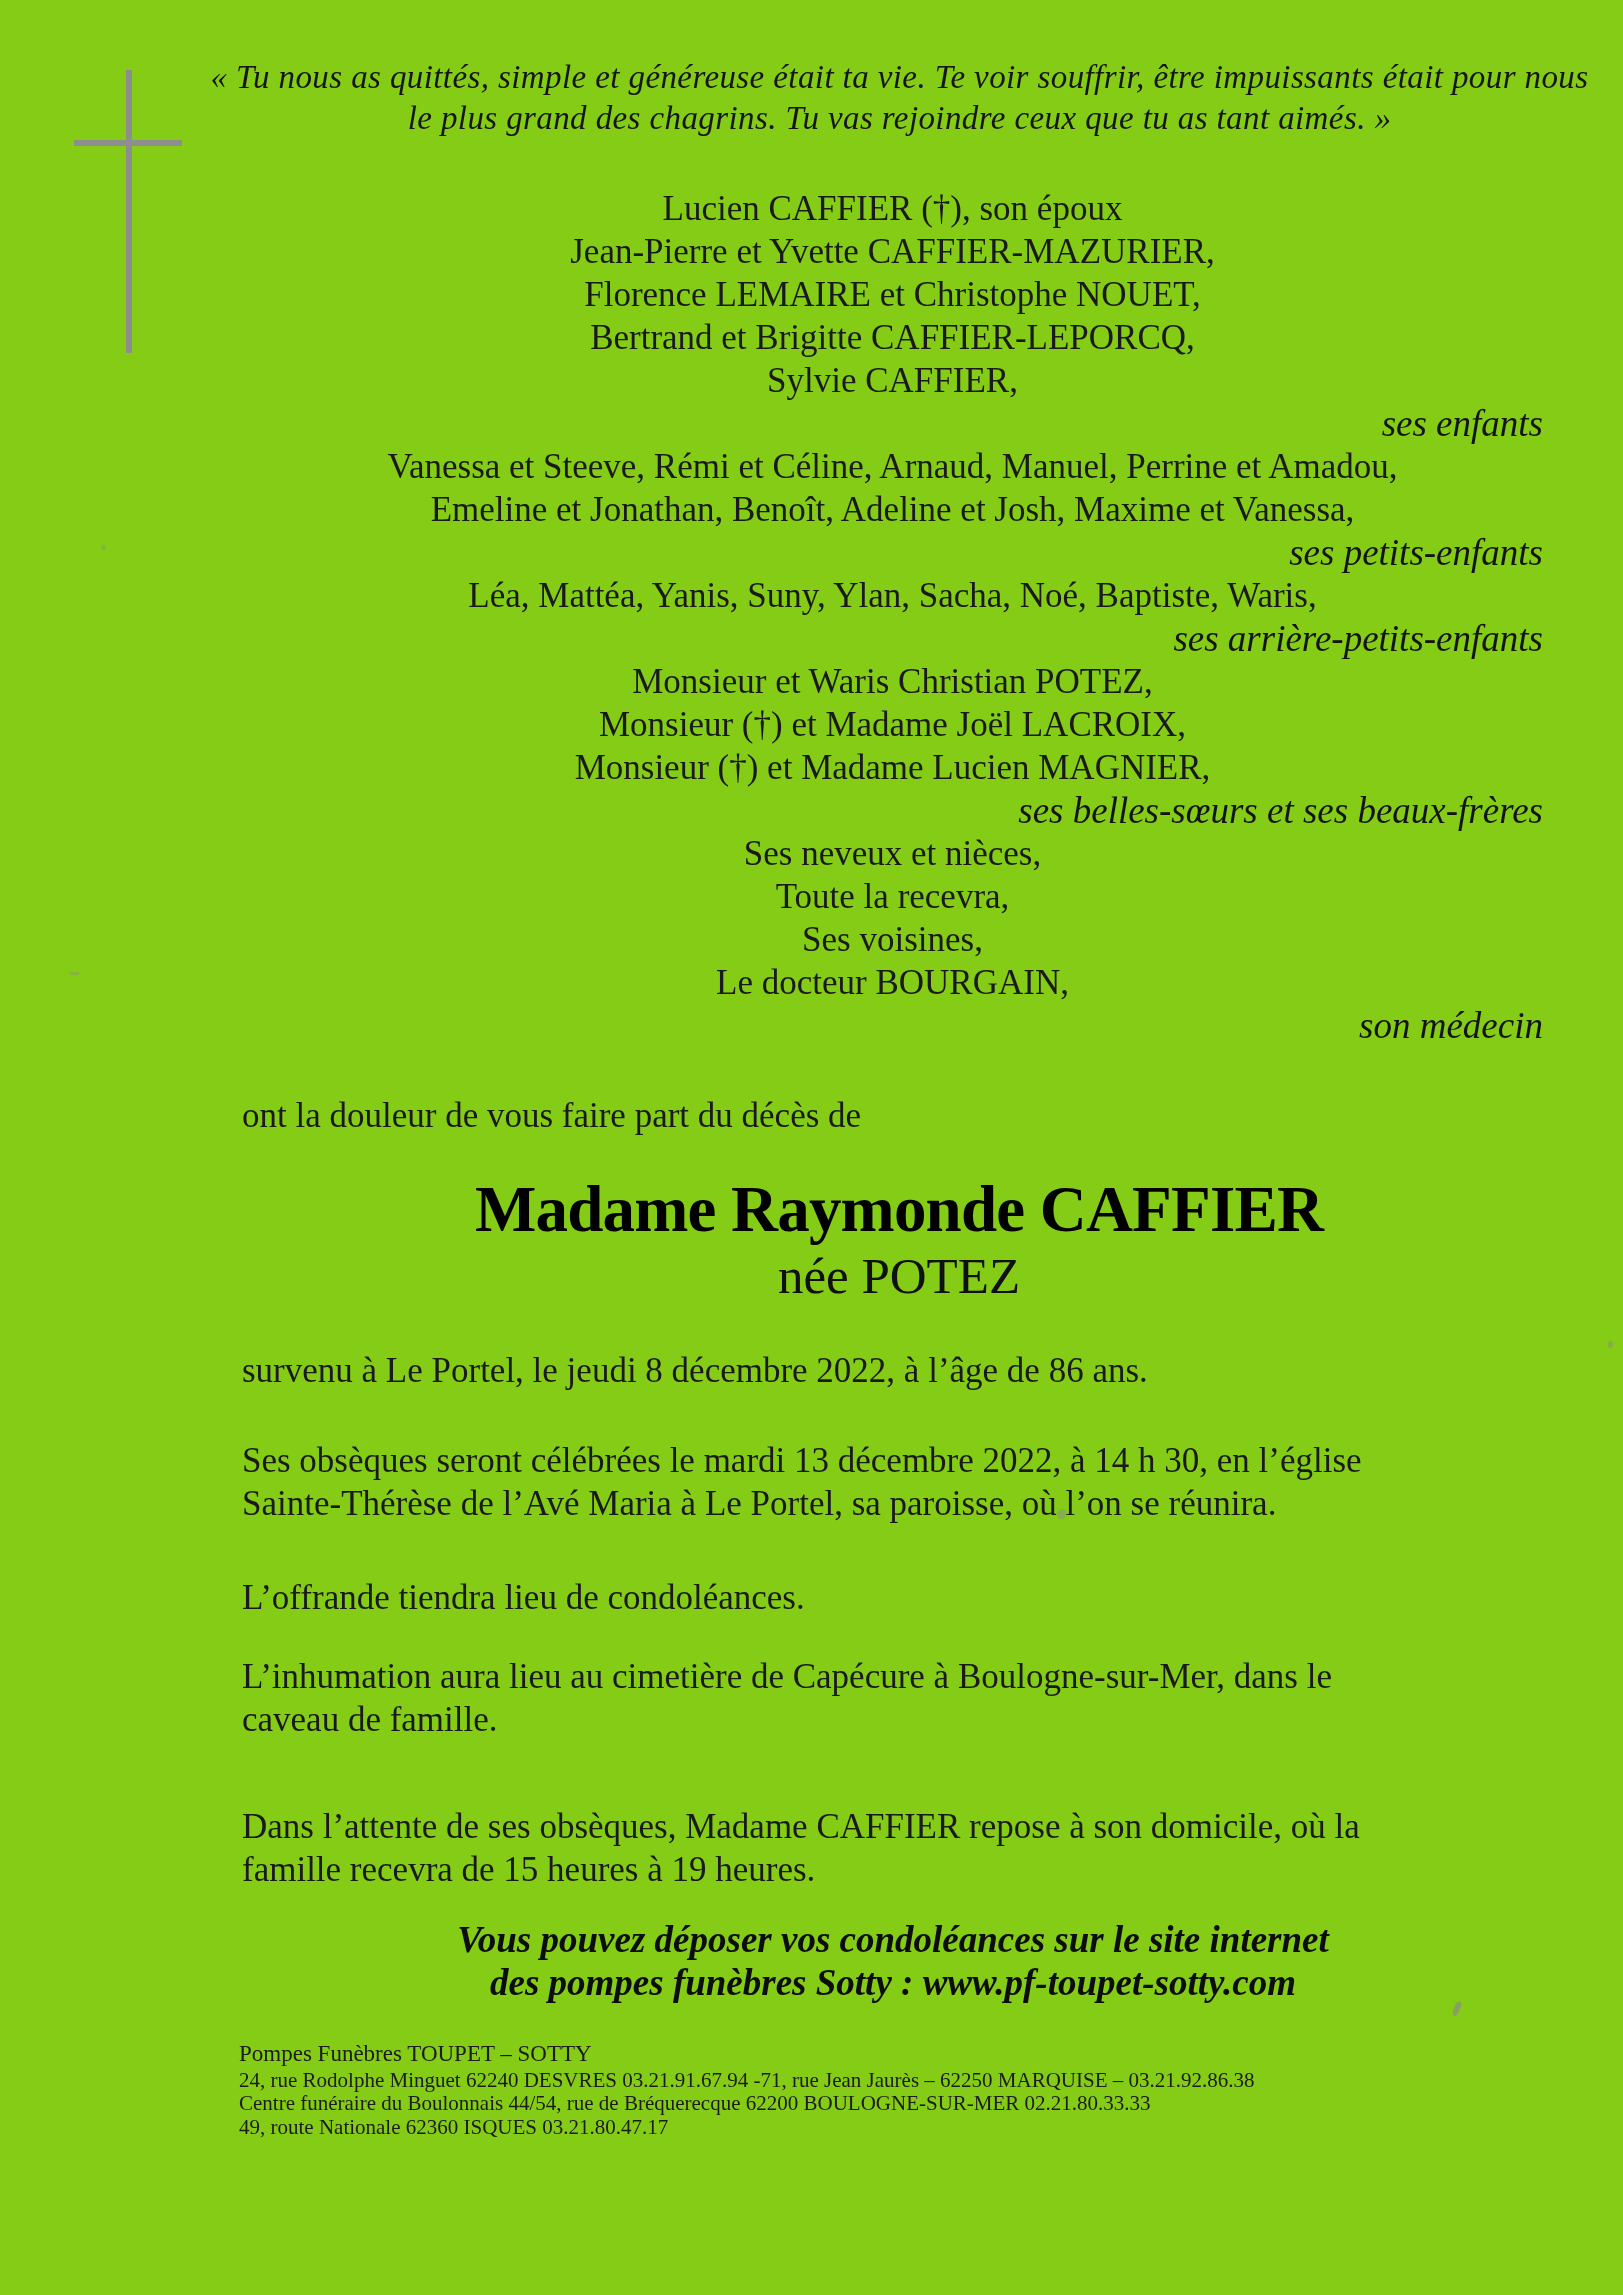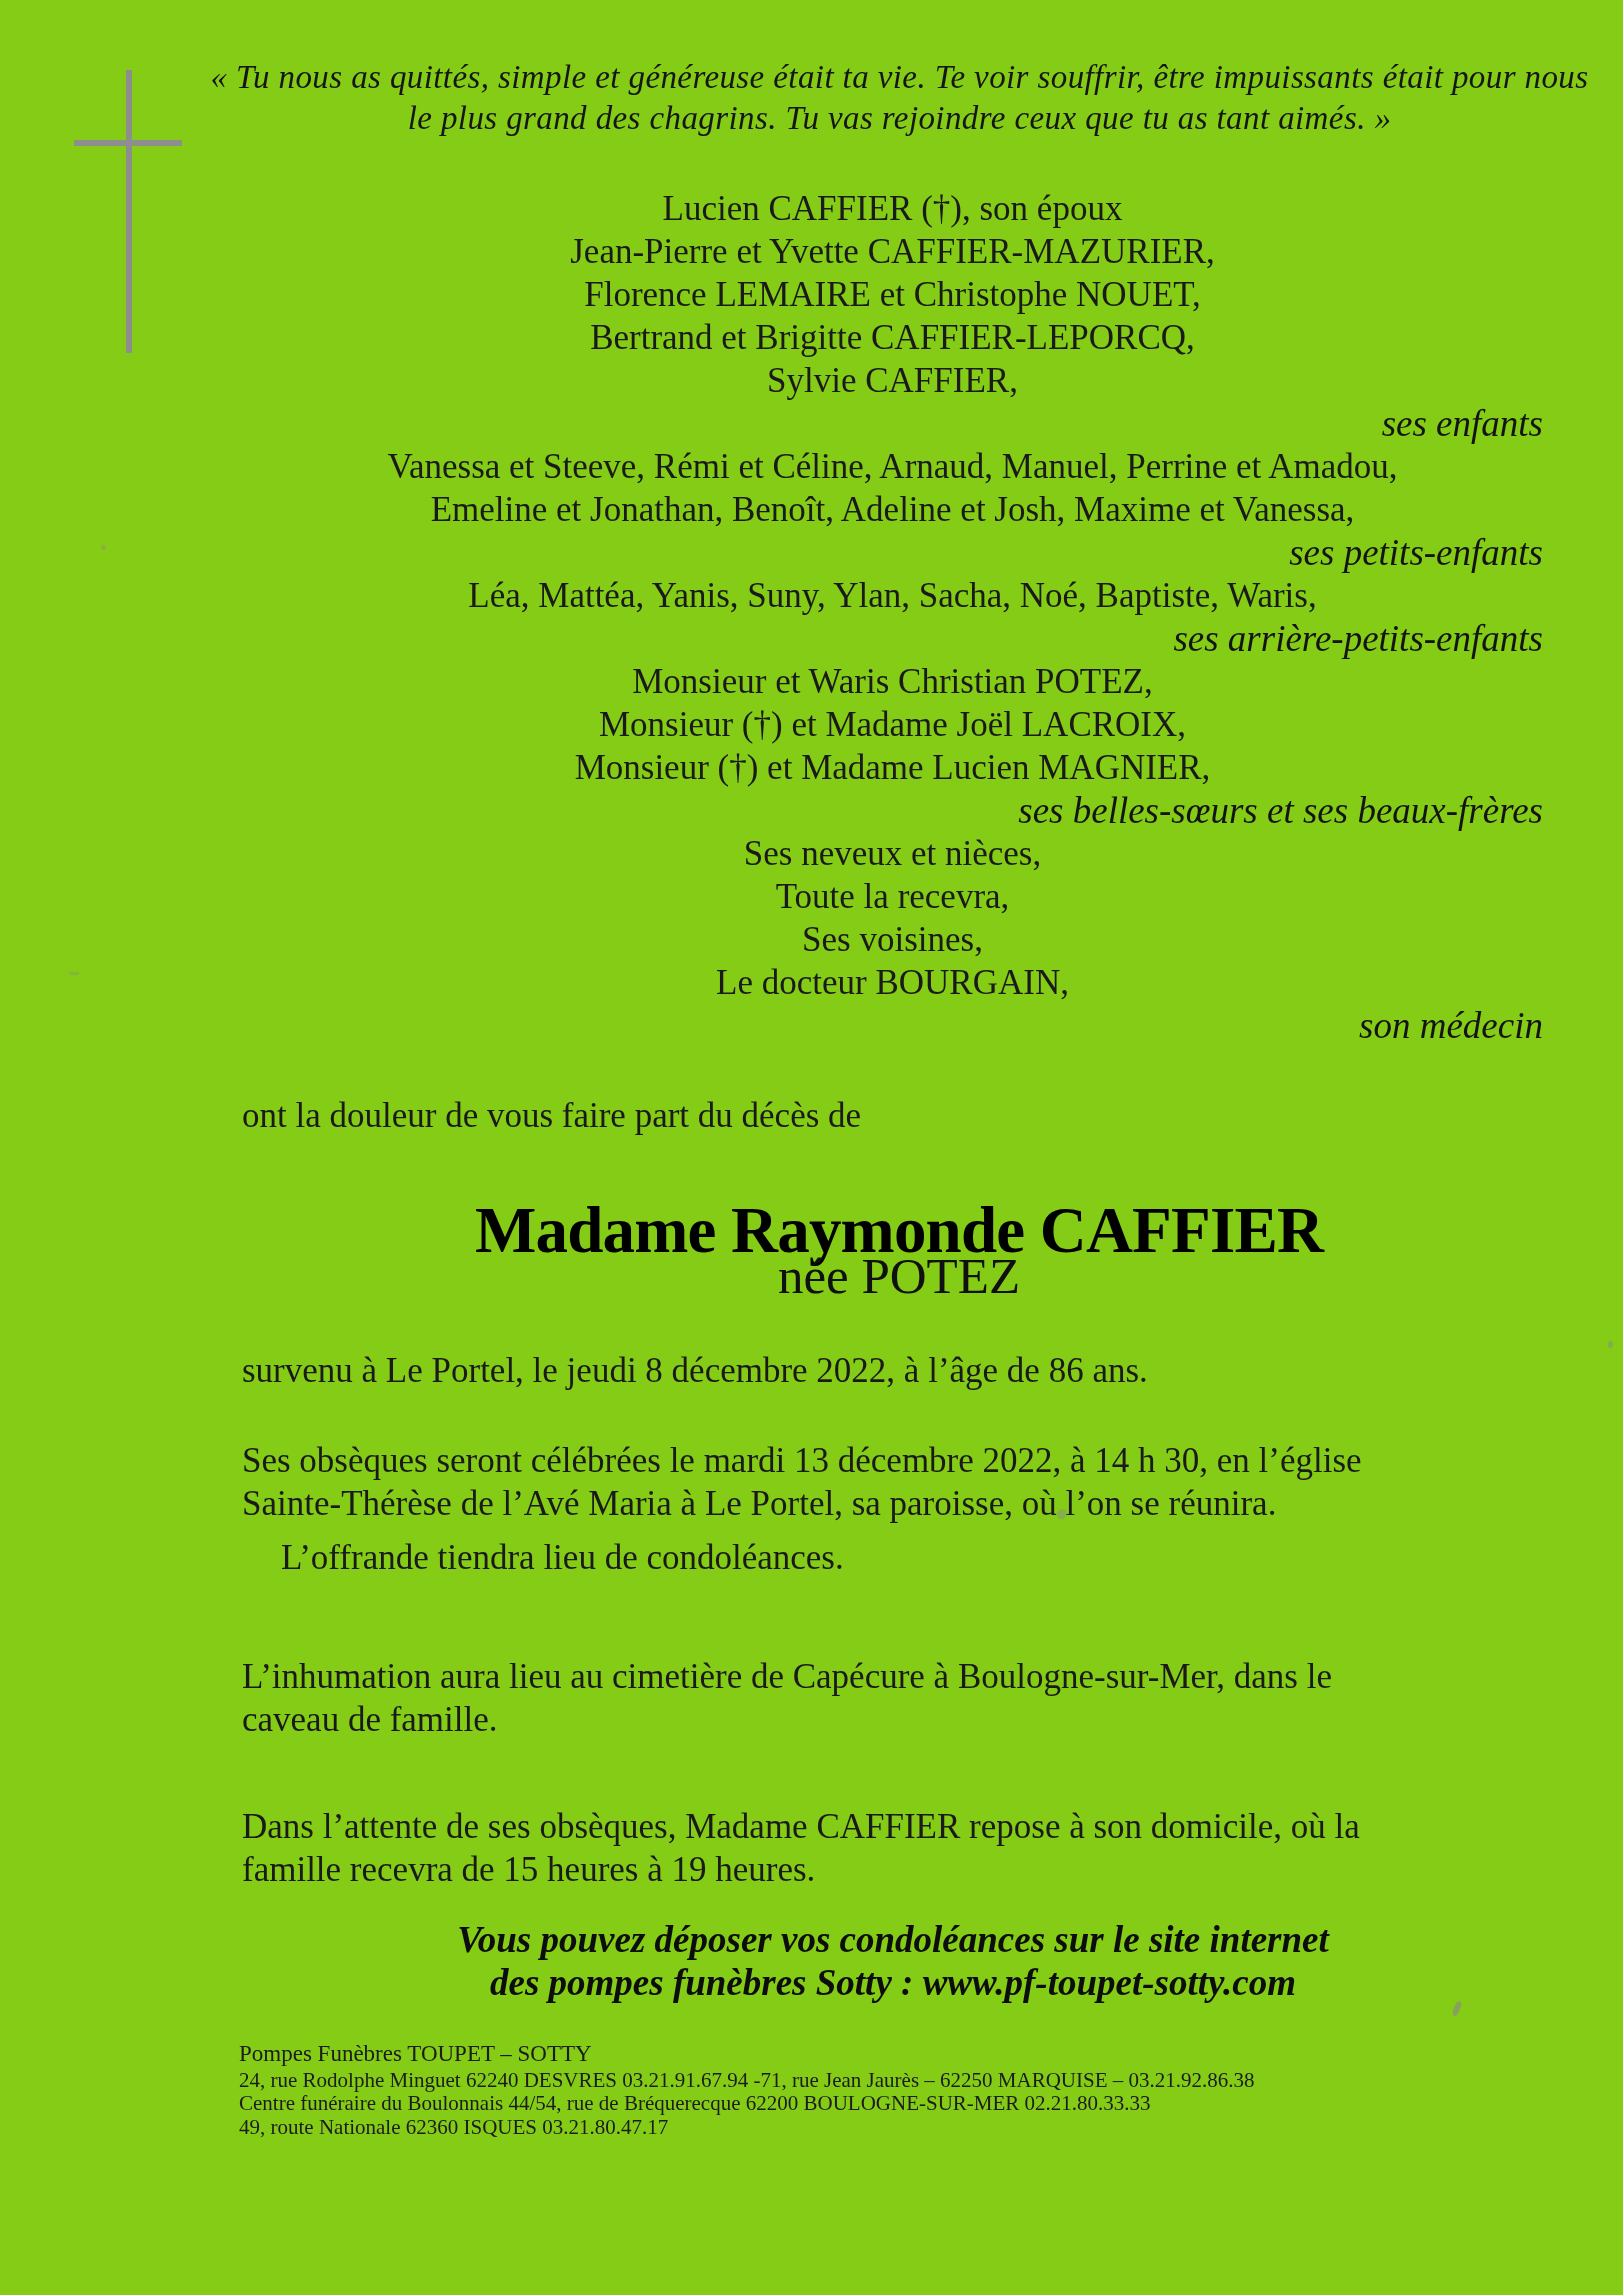--- a/index.html
+++ b/index.html
@@ -35,35 +35,35 @@
   }
 
   .intro{
     position:absolute;left:242px;top:1094px;width:1301px;
     font-size:35px;line-height:43px;
   }
 
   .deceased-name{
     position:absolute;left:239px;top:1165px;width:1320px;
     text-align:center;font-size:65px;line-height:89px;
-    font-weight:bold;color:#000;letter-spacing:-0.8px;white-space:nowrap;margin-top:21px;
+    font-weight:bold;color:#000;letter-spacing:-0.8px;white-space:nowrap;
   }
   .maiden-name{
     position:absolute;left:239px;top:1251px;width:1320px;
     text-align:center;font-size:51px;line-height:51px;color:#101010;
   }
 
   .para{
     position:absolute;left:242px;width:1323px;
     font-size:35px;line-height:43px;
   }
   .para div{height:43px;white-space:nowrap;}
   .p-death{top:1349px;}
   .p-funeral{top:1439px;}
-  .p-offering{top:1536px;margin-left:39px;}
+  .p-offering{top:1576px;}
   .p-burial{top:1655px;}
   .p-visitation{top:1805px;}
 
   .condolences{
     position:absolute;left:233px;top:1918px;width:1320px;
     text-align:center;font-weight:bold;font-style:italic;
     font-size:37px;line-height:43px;color:#0d0d0d;
   }
   .condolences div{height:43px;white-space:nowrap;}
 

